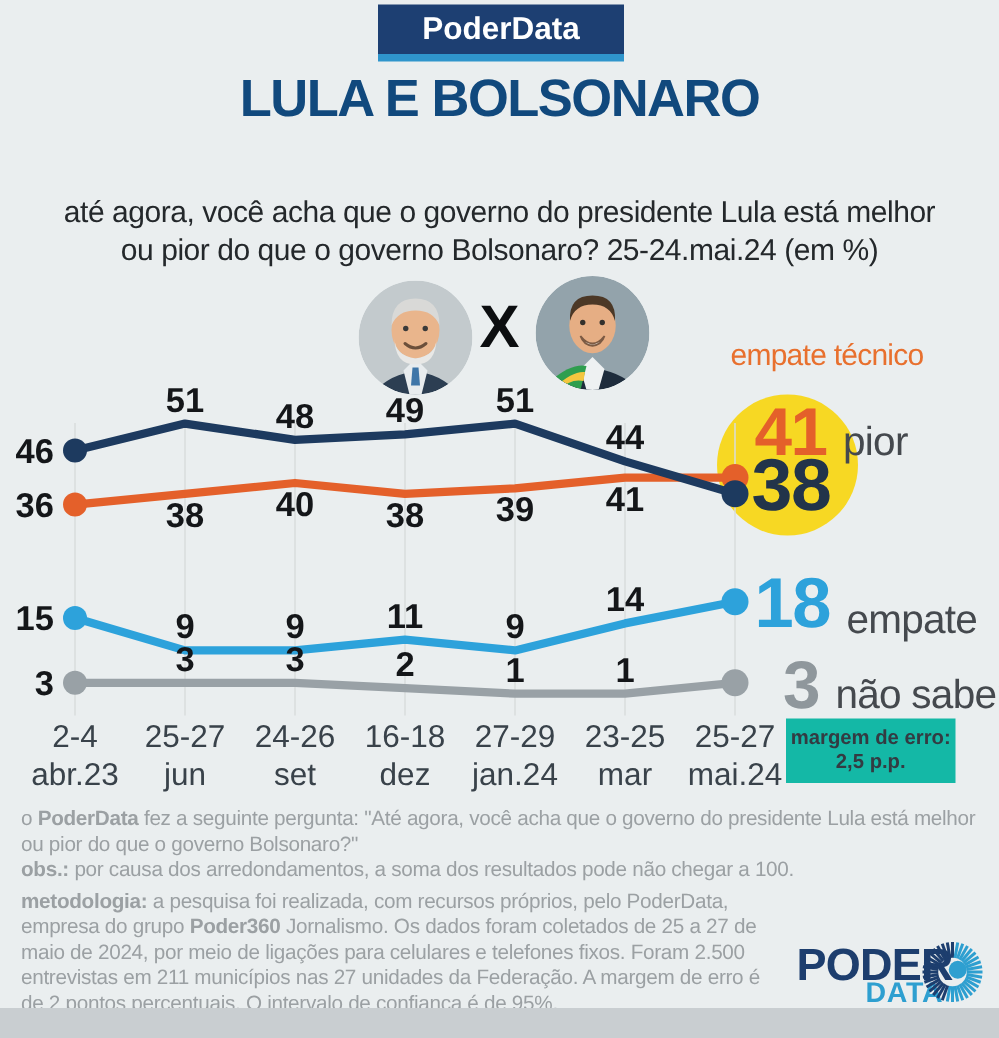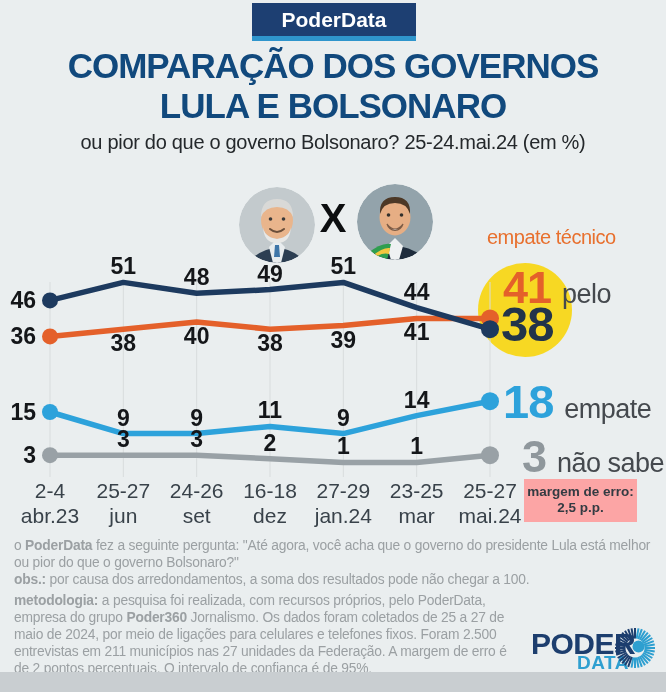--- a/index.html
+++ b/index.html
@@ -29,25 +29,25 @@
 
   
   #chart-svg{position:absolute;left:0;top:0;width:666px;height:692px;}
 
   
   .legend-row{position:absolute;display:flex;align-items:baseline;gap:11px;white-space:nowrap;}
   .legend-num{font-weight:bold;letter-spacing:-1px;}
   .legend-txt{font-size:27px;color:#45494e;letter-spacing:-0.5px;}
   #legend-pior{left:503px;top:262px;}   #legend-pior .legend-num{font-size:45px;}
   #legend-melhor{left:501px;top:296px;} #legend-melhor .legend-num{font-size:49px;}
-  #legend-igual{left:503px;top:374px;}  #legend-igual .legend-num{font-size:47px;}
+  #legend-igual{left:503px;top:374px;align-items:flex-end;}  #legend-igual .legend-num{font-size:47px;}
   #legend-ns{left:522px;top:431px;}     #legend-ns .legend-num{font-size:45px;}
 
   
-  .margin-box{position:absolute;left:524px;top:479px;width:113px;padding:5px 0 6px 0;background:#fca5a5;
+  .margin-box{position:absolute;left:524px;top:479px;width:113px;padding:5px 0 6px 0;background:#14b8a6;
               color:#333b42;font-size:13.5px;font-weight:bold;text-align:center;line-height:16px;}
 
   
   .footer{position:absolute;left:14px;top:537px;width:645px;color:#9ba0a3;
           font-size:13.8px;line-height:17px;letter-spacing:-0.2px;}
   .footer p{margin:0;}
   .footer p.metodologia{margin-top:4px;max-width:508px;}
   .footer b{font-weight:bold;}
 
   
@@ -61,25 +61,25 @@
 <body>
 
 <div id="stage">
 
   <div class="badge">
     <span>PoderData</span>
   </div>
   <div class="badge-strip"></div>
 
   <div class="title">
-    <div>COMPARAÇÃO DOS GOVERNOS</div>
     <div>LULA E BOLSONARO</div>
   </div>
 
   <div class="subtitle">
+    <div>até agora, você acha que o governo do presidente Lula está melhor</div>
     <div>ou pior do que o governo Bolsonaro? 25-24.mai.24 (em %)</div>
   </div>
 
   <div class="photo" id="photo-lula">
     <svg width="76" height="76" viewBox="0 0 76 76">
       <defs>
           <clipPath id="c1">
             <circle cx="38" cy="38" r="38"></circle>
           </clipPath>
         </defs>
@@ -180,21 +180,21 @@
       <text x="343.3333333333333" y="498" text-anchor="middle" font-family="Liberation Sans, sans-serif" font-size="21" fill="#39424a">27-29</text>
       <text x="343.3333333333333" y="523" text-anchor="middle" font-family="Liberation Sans, sans-serif" font-size="21" fill="#39424a">jan.24</text>
       <text x="416.66666666666663" y="498" text-anchor="middle" font-family="Liberation Sans, sans-serif" font-size="21" fill="#39424a">23-25</text>
       <text x="416.66666666666663" y="523" text-anchor="middle" font-family="Liberation Sans, sans-serif" font-size="21" fill="#39424a">mar</text>
       <text x="490" y="498" text-anchor="middle" font-family="Liberation Sans, sans-serif" font-size="21" fill="#39424a">25-27</text>
       <text x="490" y="523" text-anchor="middle" font-family="Liberation Sans, sans-serif" font-size="21" fill="#39424a">mai.24</text>
     </svg>
 
   <div class="legend-row" id="legend-pior">
     <span class="legend-num" style="color: rgb(228, 96, 42);">41</span>
-    <span class="legend-txt">pelo</span>
+    <span class="legend-txt">pior</span>
   </div>
   <div class="legend-row" id="legend-melhor">
     <span class="legend-num" style="color: rgb(34, 52, 74);">38</span>
   </div>
   <div class="legend-row" id="legend-igual">
     <span class="legend-num" style="color: rgb(45, 162, 219);">18</span>
     <span class="legend-txt">empate</span>
   </div>
   <div class="legend-row" id="legend-ns">
     <span class="legend-num" style="color: rgb(143, 151, 156);">3</span>

